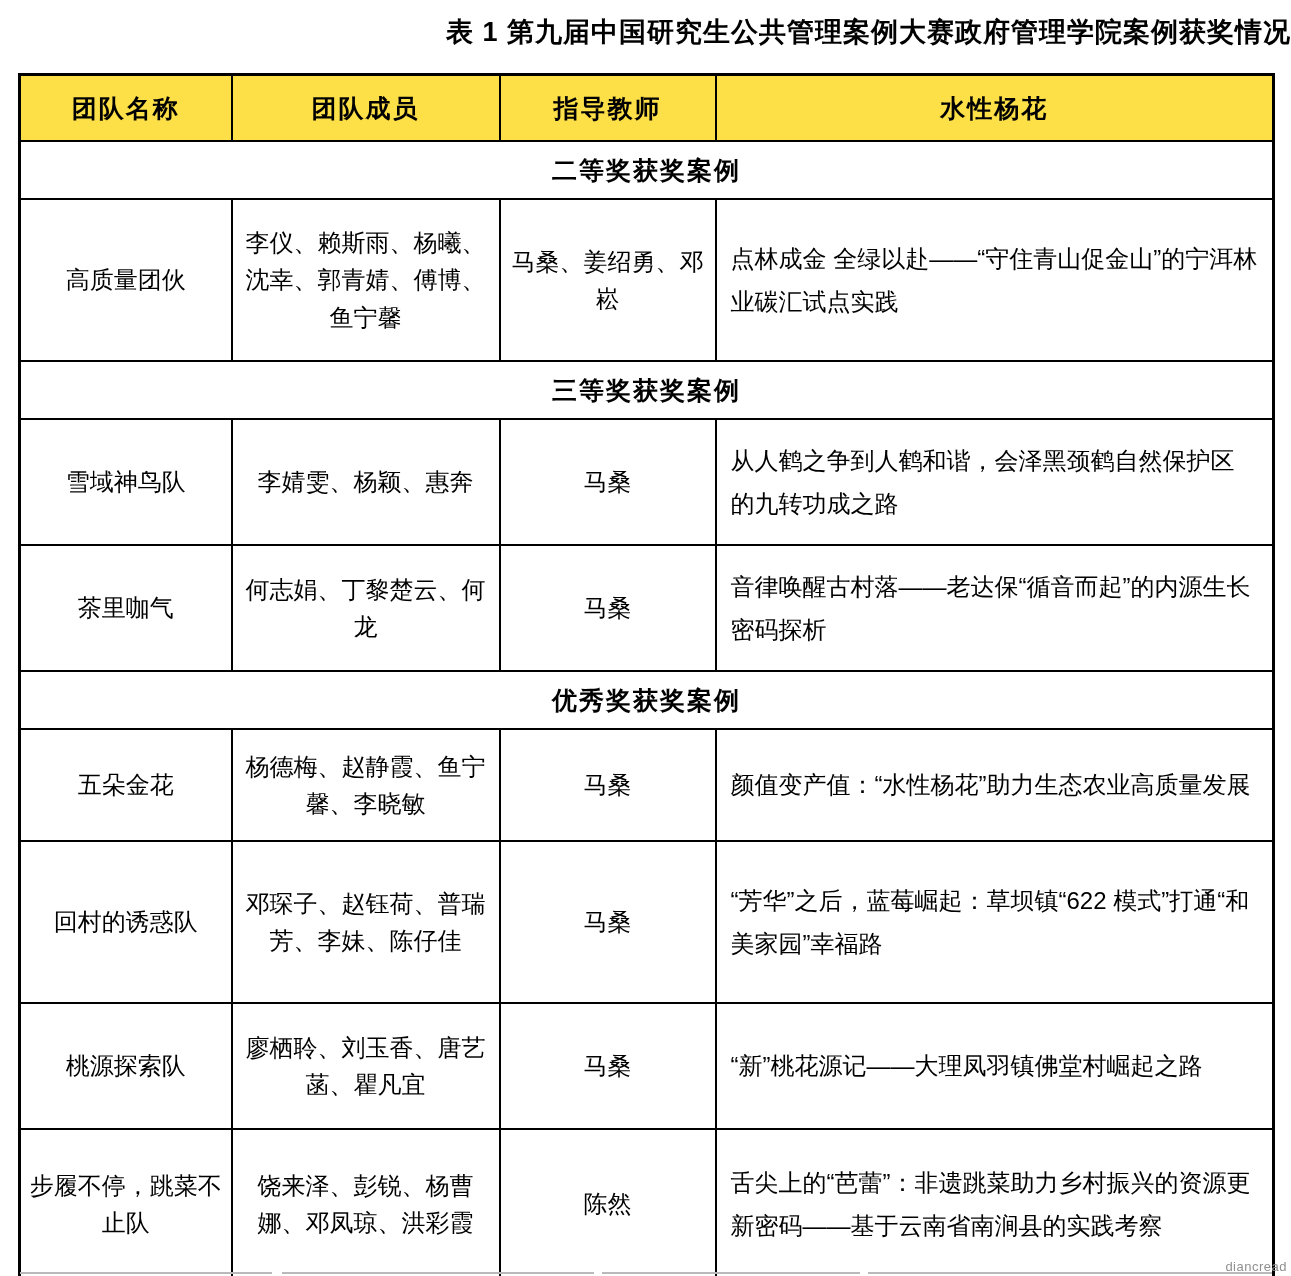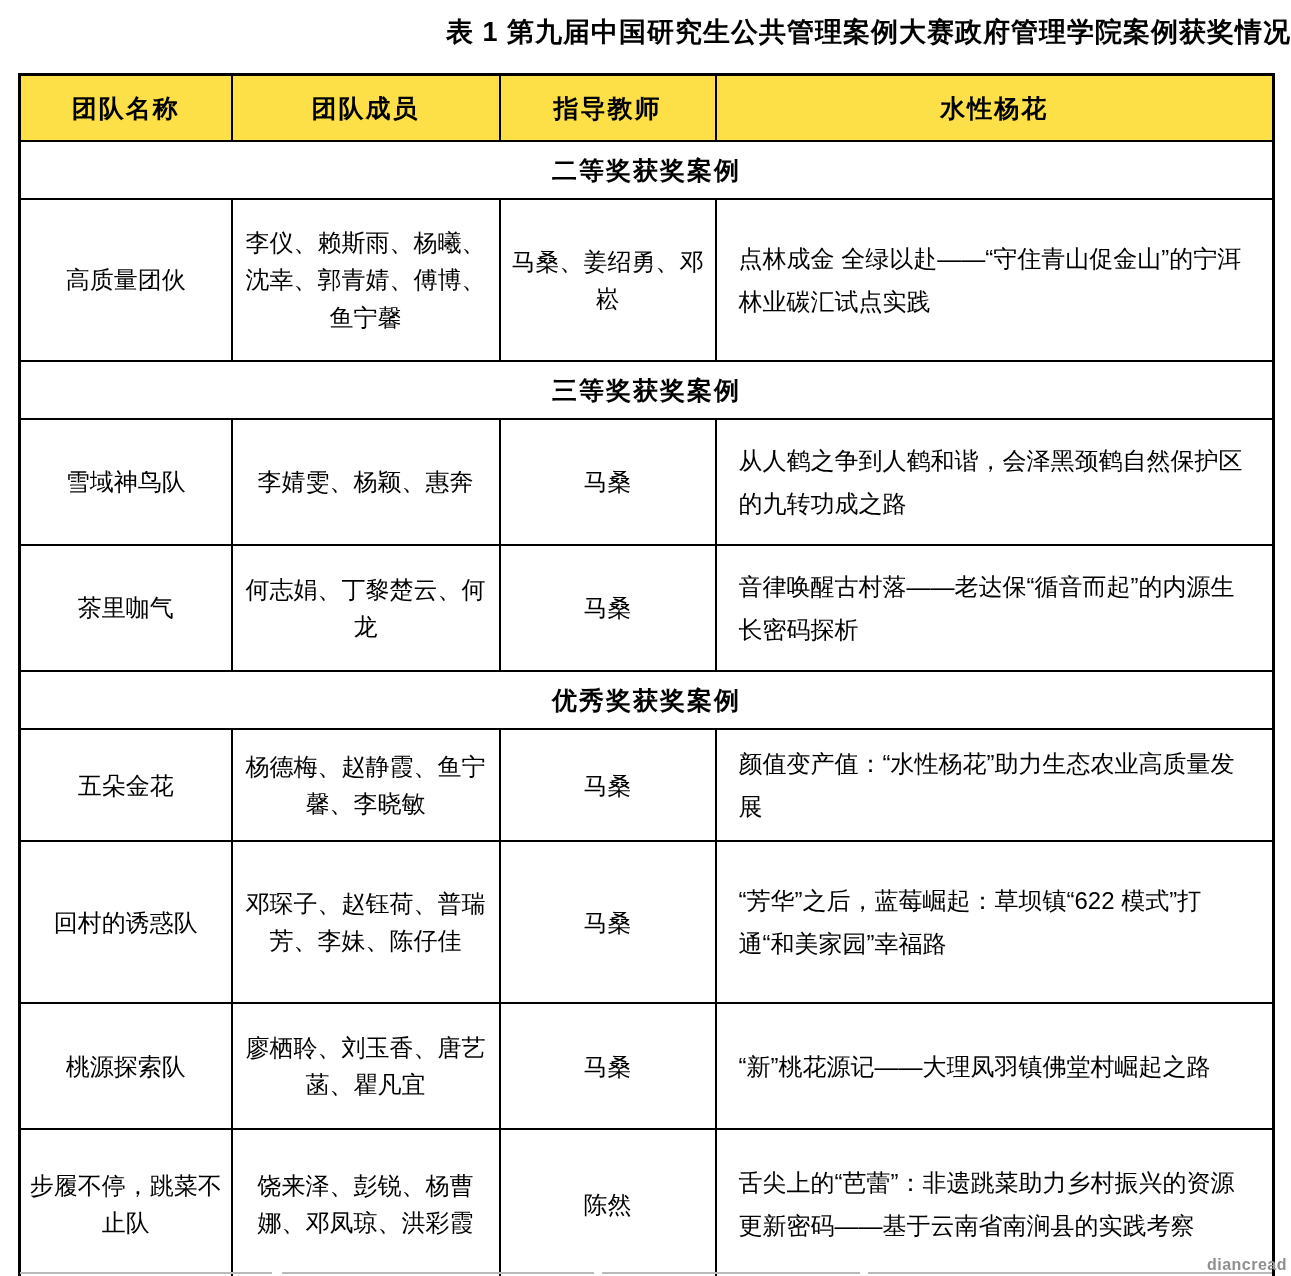--- a/index.html
+++ b/index.html
@@ -46,42 +46,41 @@
   }
 
   td.cell {
     font-size:24px;
     text-align:center; vertical-align:middle;
     padding:12px 8px;
     line-height:1.55;
   }
   td.cell.case {
     text-align:left;
-    padding:12px 22px;
+    padding:12px 14px;
     line-height:1.8;
   }
 
   .col-team   { width:212px; }
   .col-member { width:268px; }
   .col-adv    { width:216px; }
   .col-case   { width:558px; }
 
   tr.h-tall   td { height:136px; }
   tr.h-med    td { height:100px; }
   tr.h-small  td { height:86px; }
   tr.h-xtall  td { height:124px; }
 
   .watermark {
     position:absolute;
     right:4px; bottom:2px;
-    font-size:16px;
+    font-size:13px;
     color:#8f8f8f;
     filter:blur(0.6px);
     letter-spacing:0.5px;
-    font-weight:bold;
   }
 
   .cut-row-seg {
     position:absolute;
     height:2px; background:#b9b9b9;
     bottom:2px;
   }
   .seg1 { left:20px;  width:252px; }
   .seg2 { left:282px; width:312px; }
   .seg3 { left:602px; width:258px; }

